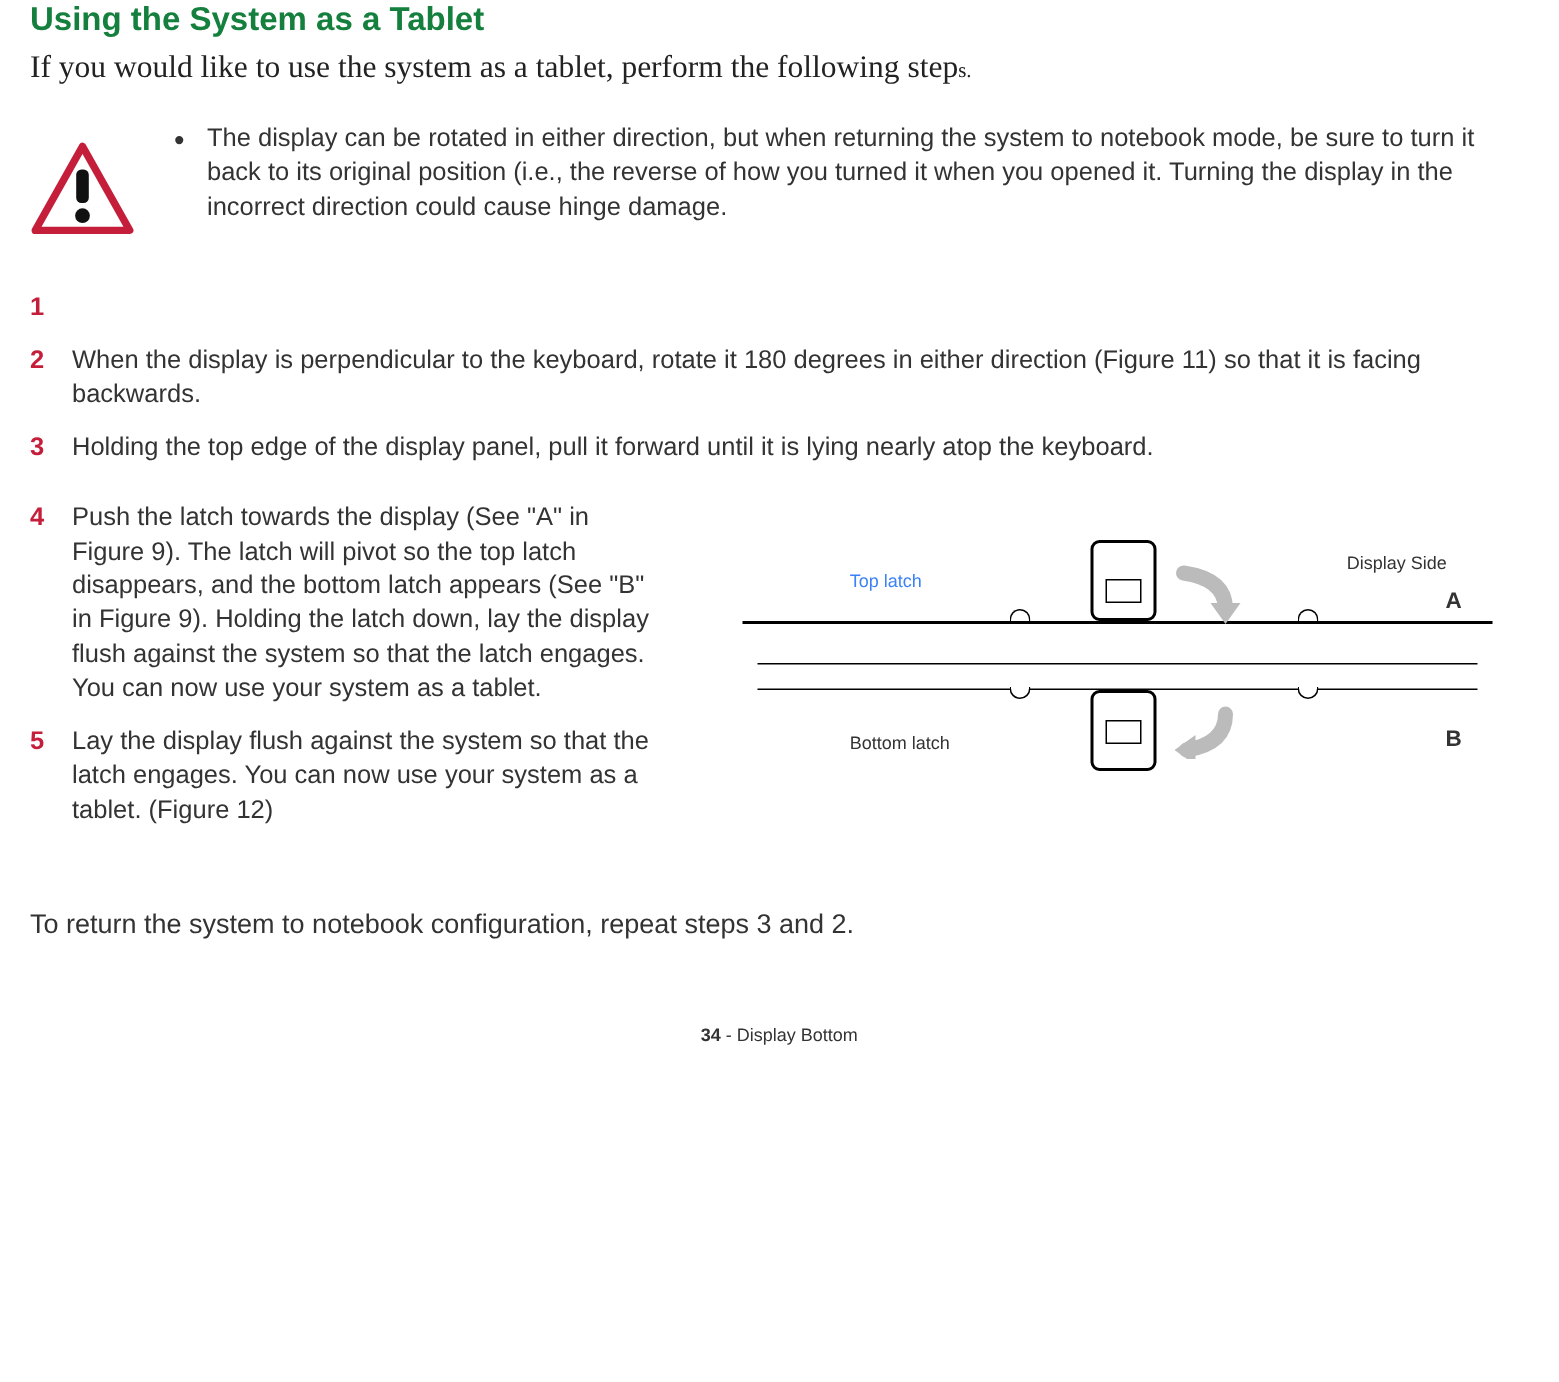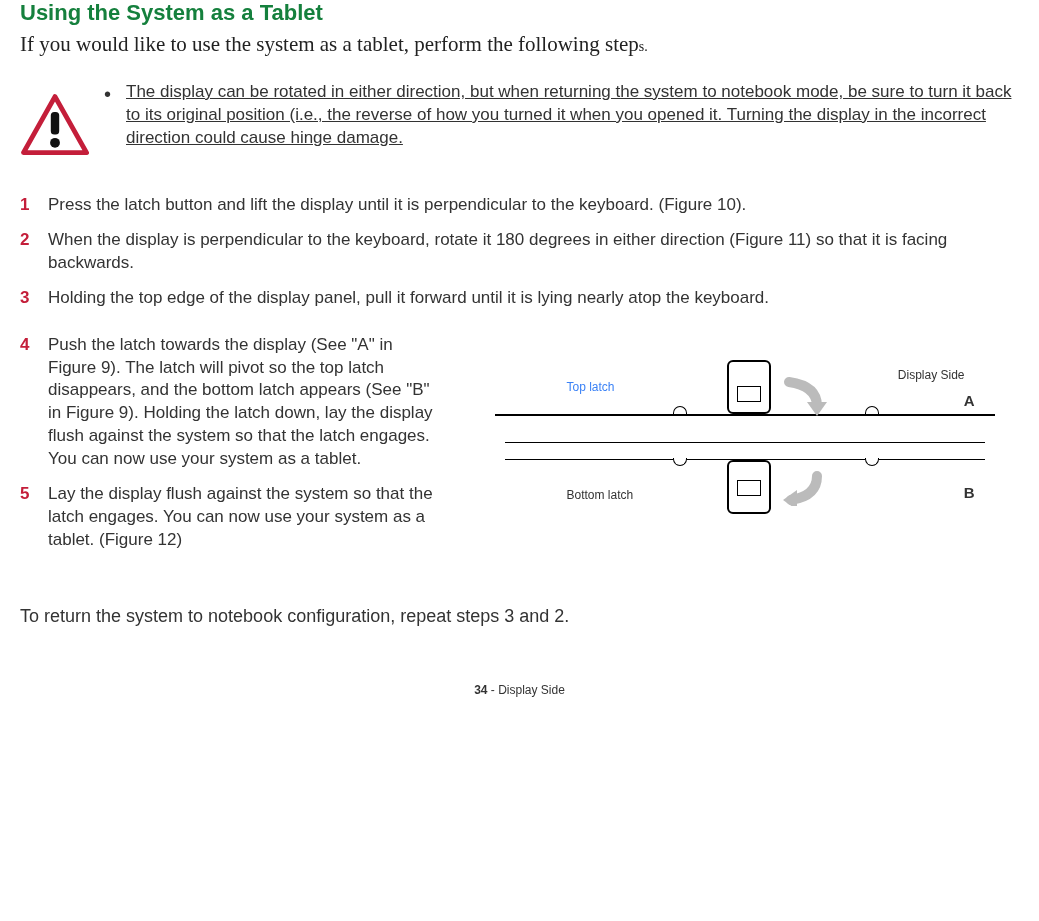--- a/index.html
+++ b/index.html
@@ -24,24 +24,23 @@
       font-size: 21px;
       color: #222;
       margin-bottom: 24px;
     }
     .intro-suffix {
       font-size: 14px;
       vertical-align: baseline;
     }
     .warning-box {
       display: flex;
-      align-items: flex-start;
+      align-items: center;
       margin-bottom: 30px;
-      gap: 8px;
-      text-decoration: underline;
+      gap: 20px;
     }
     .warning-icon {
       flex-shrink: 0;
       width: 70px;
       height: 70px;
       margin-top: 10px;
     }
     .warning-list {
       list-style: none;
       font-size: 17px;
@@ -256,21 +255,20 @@
     <circle cx="50" cy="74" r="7" fill="#111"></circle>
   </svg>
   <ul class="warning-list">
     <li>The display can be rotated in either direction, but when returning the system to notebook mode, be sure to turn it back to its original position (i.e., the reverse of how you turned it when you opened it. Turning the display in the incorrect direction could cause hinge damage.</li>
   </ul>
 </div>
 
 <ol class="step-list">
   <li>
     <span class="step-num">1</span>
-    <span>Press the latch button and lift the display until it is perpendicular to the keyboard. (Figure 10).</span>
   </li>
   <li>
     <span class="step-num">2</span>
     <span>When the display is perpendicular to the keyboard, rotate it 180 degrees in either direction (Figure 11) so that it is facing backwards.</span>
   </li>
   <li>
     <span class="step-num">3</span>
     <span>Holding the top edge of the display panel, pull it forward until it is lying nearly atop the keyboard.</span>
   </li>
 </ol>
@@ -320,14 +318,14 @@
           <polygon points="0,34 14,24 14,44" fill="#bbb"></polygon>
         </svg>
       </div>
     </div>
   </div>
 </div>
 
 <p class="return-text">To return the system to notebook configuration, repeat steps 3 and 2.</p>
 
 <div class="footer">
-  <span class="page-num">34</span><span> - Display Side</span>
+  <span class="page-num">34</span><span> - Display Bottom</span>
 </div>
 
 </body></html>

